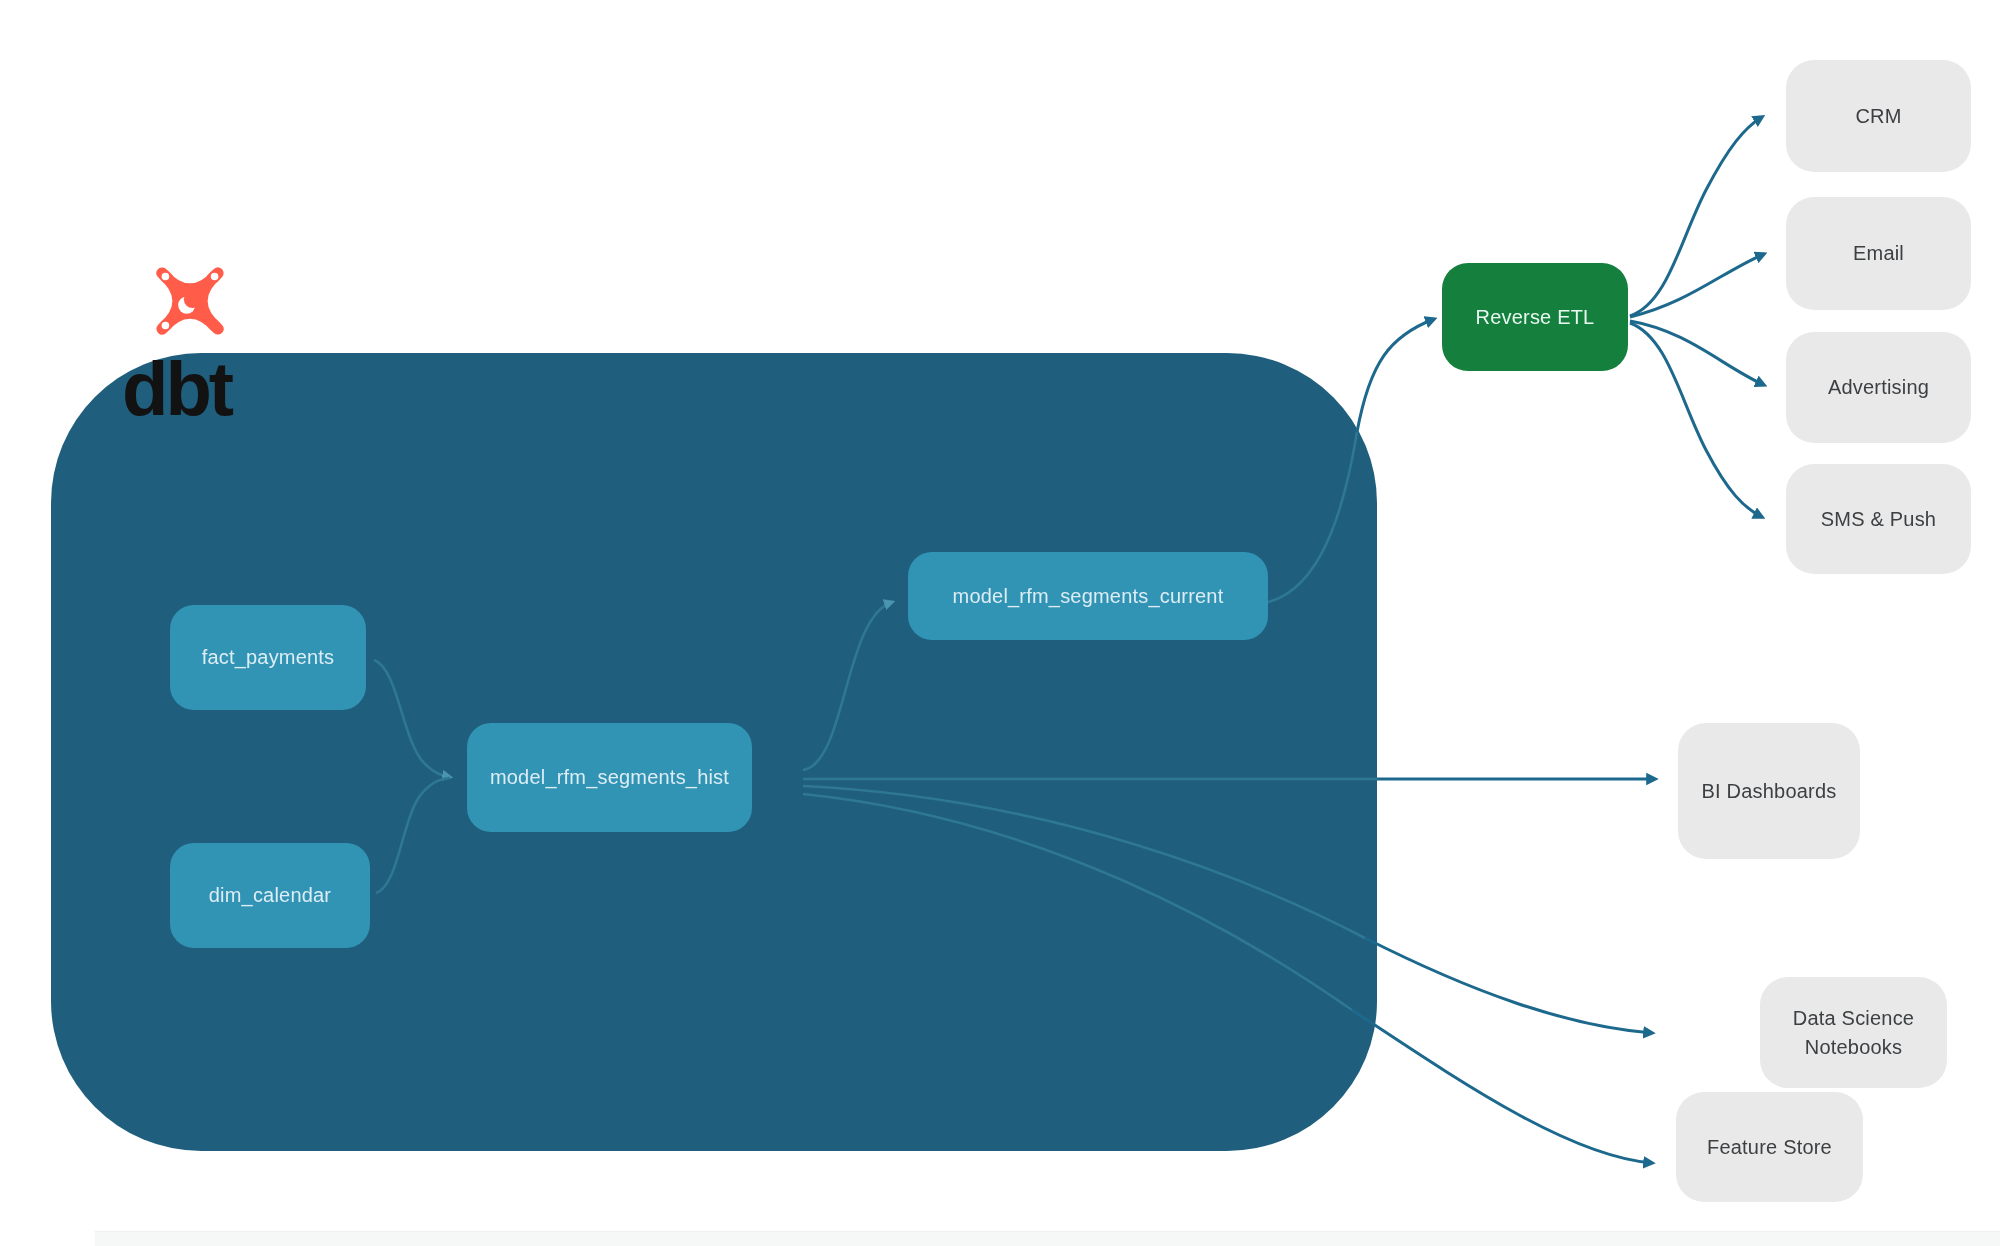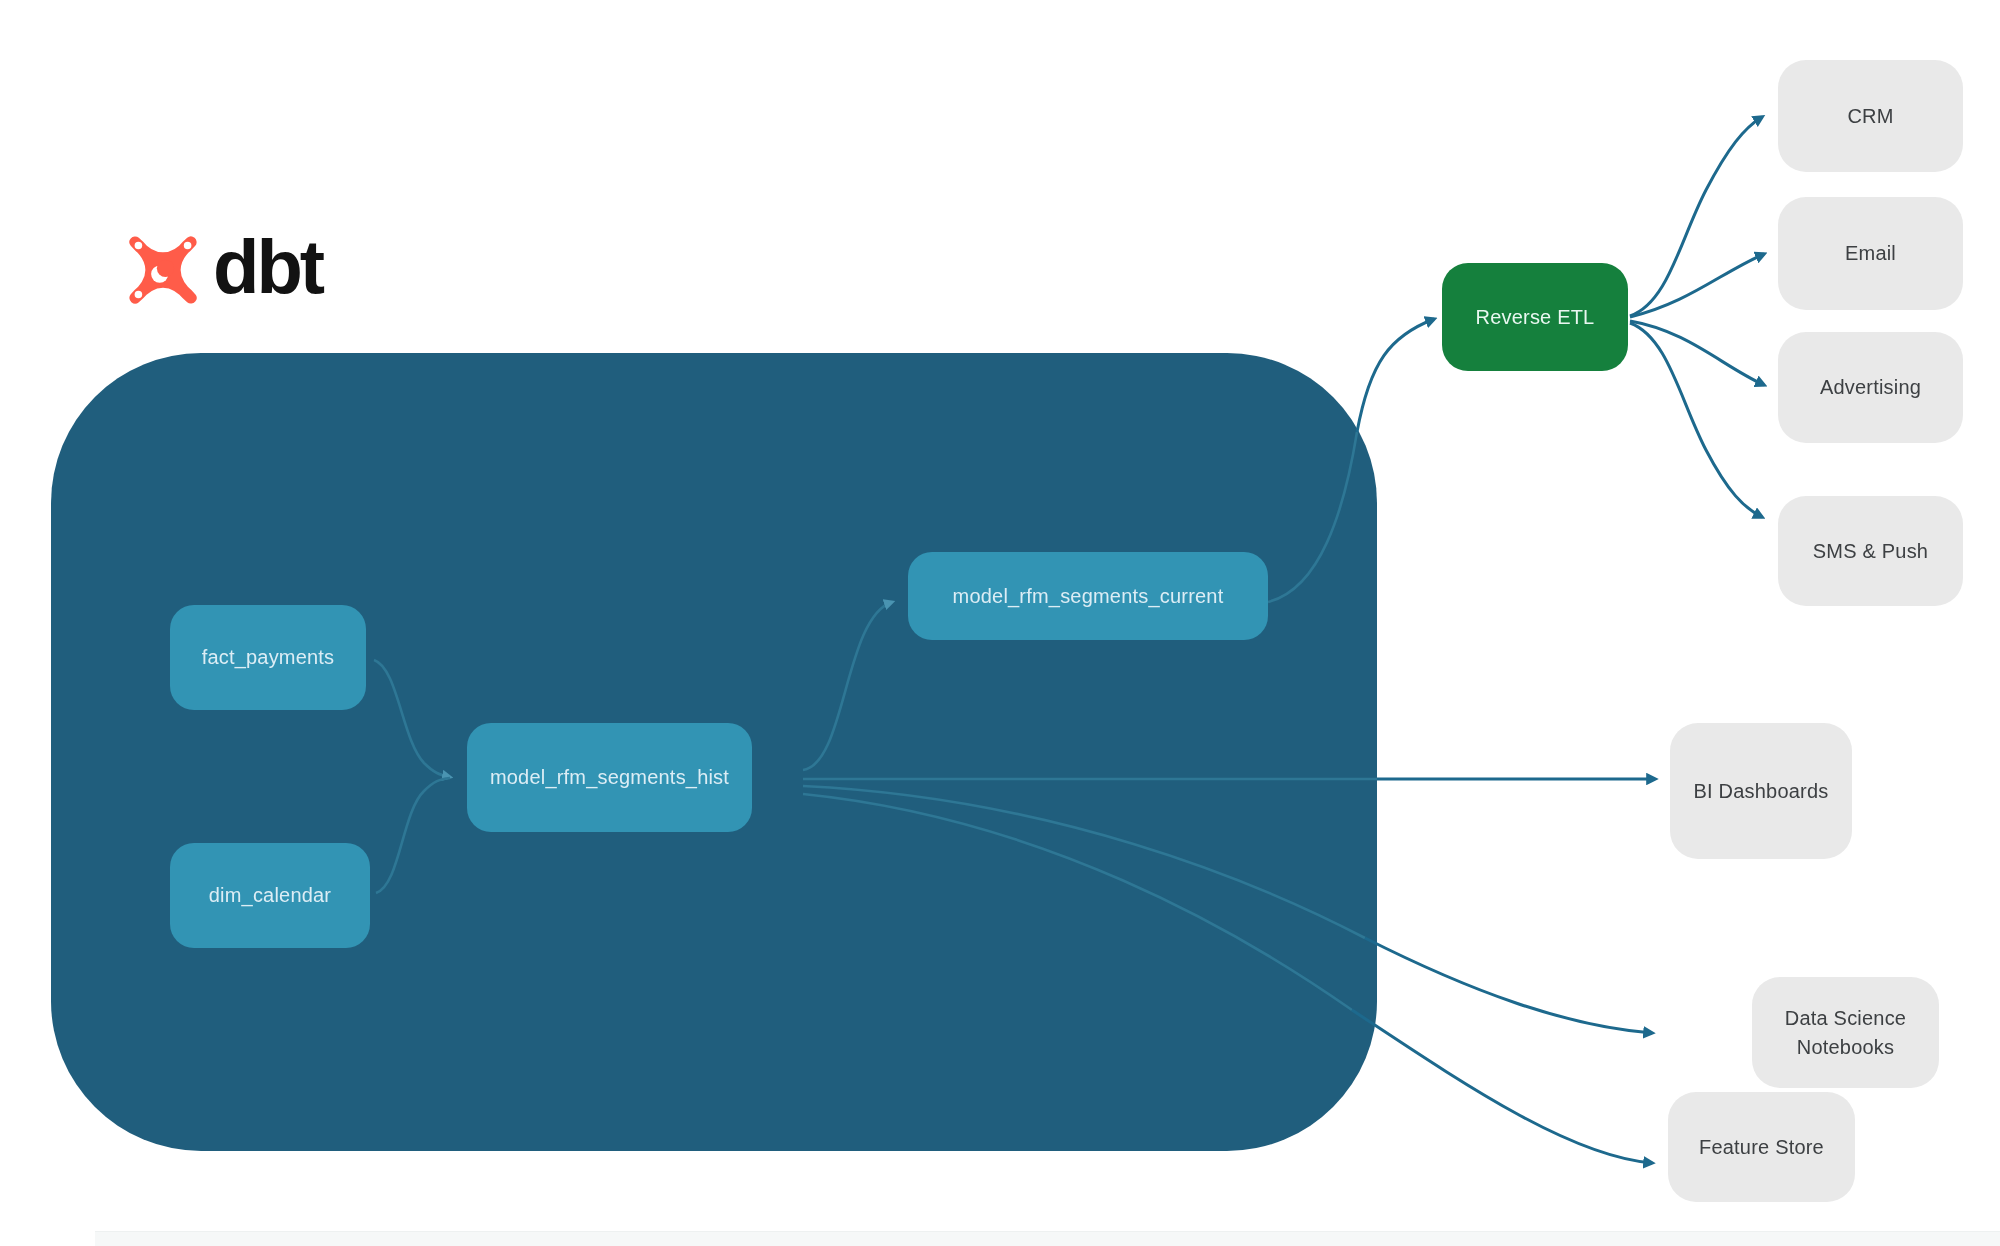--- a/index.html
+++ b/index.html
@@ -14,23 +14,23 @@
   .edge-in{fill:none;stroke:#2e7795;stroke-width:2.6;}
   .edge-out{fill:none;stroke:#1d698d;stroke-width:3;}
 
   .node{
     position:absolute;z-index:3;display:flex;align-items:center;justify-content:center;
     font-size:20px;letter-spacing:.2px;text-align:center;line-height:1.45;
   }
   .node span{display:block;padding:0 14px;}
   .model{background:#3294b4;color:#dcedf5;border-radius:24px;}
   .etl{background:#15803d;color:#e9f7f1;border-radius:26px;}
-  .dest{background:#e9e9e9;color:#3d4043;border-radius:28px;}
+  .dest{background:#e9e9e9;color:#3d4043;border-radius:28px;margin-left:8px;}
 
-  .logo{position:absolute;left:122px;top:229px;display:flex;align-items:flex-start;gap:9px;z-index:4;}
+  .logo{position:absolute;left:122px;top:260px;display:flex;align-items:flex-end;gap:9px;z-index:4;flex-direction:column;}
   .logo-word{font-size:76px;font-weight:bold;letter-spacing:-3px;color:#121212;line-height:1;padding-bottom:6px;}
 
   .bottom-strip{
     position:absolute;left:95px;right:0;top:1231px;height:15px;z-index:0;
     background:#f6f8f8;border-top:1px solid #eef1f1;
   }
 </style>
 </head>
 <body>
 
@@ -87,21 +87,21 @@
 
   <div class="node dest" style="left:1778px;top:60px;width:185px;height:112px">
     <span>CRM</span>
   </div>
   <div class="node dest" style="left:1778px;top:332px;width:185px;height:111px">
     <span>Advertising</span>
   </div>
   <div class="node dest" style="left:1778px;top:197px;width:185px;height:113px">
     <span>Email</span>
   </div>
-  <div class="node dest" style="left:1778px;top:496px;width:185px;height:110px">
+  <div class="node dest" style="left:1778px;top:464px;width:185px;height:110px">
     <span>SMS &amp; Push</span>
   </div>
   <div class="node dest" style="left:1670px;top:723px;width:182px;height:136px">
     <span>BI Dashboards</span>
   </div>
   <div class="node dest" style="left:1752px;top:977px;width:187px;height:111px">
     <span>Data Science Notebooks</span>
   </div>
   <div class="node dest" style="left:1668px;top:1092px;width:187px;height:110px">
     <span>Feature Store</span>

